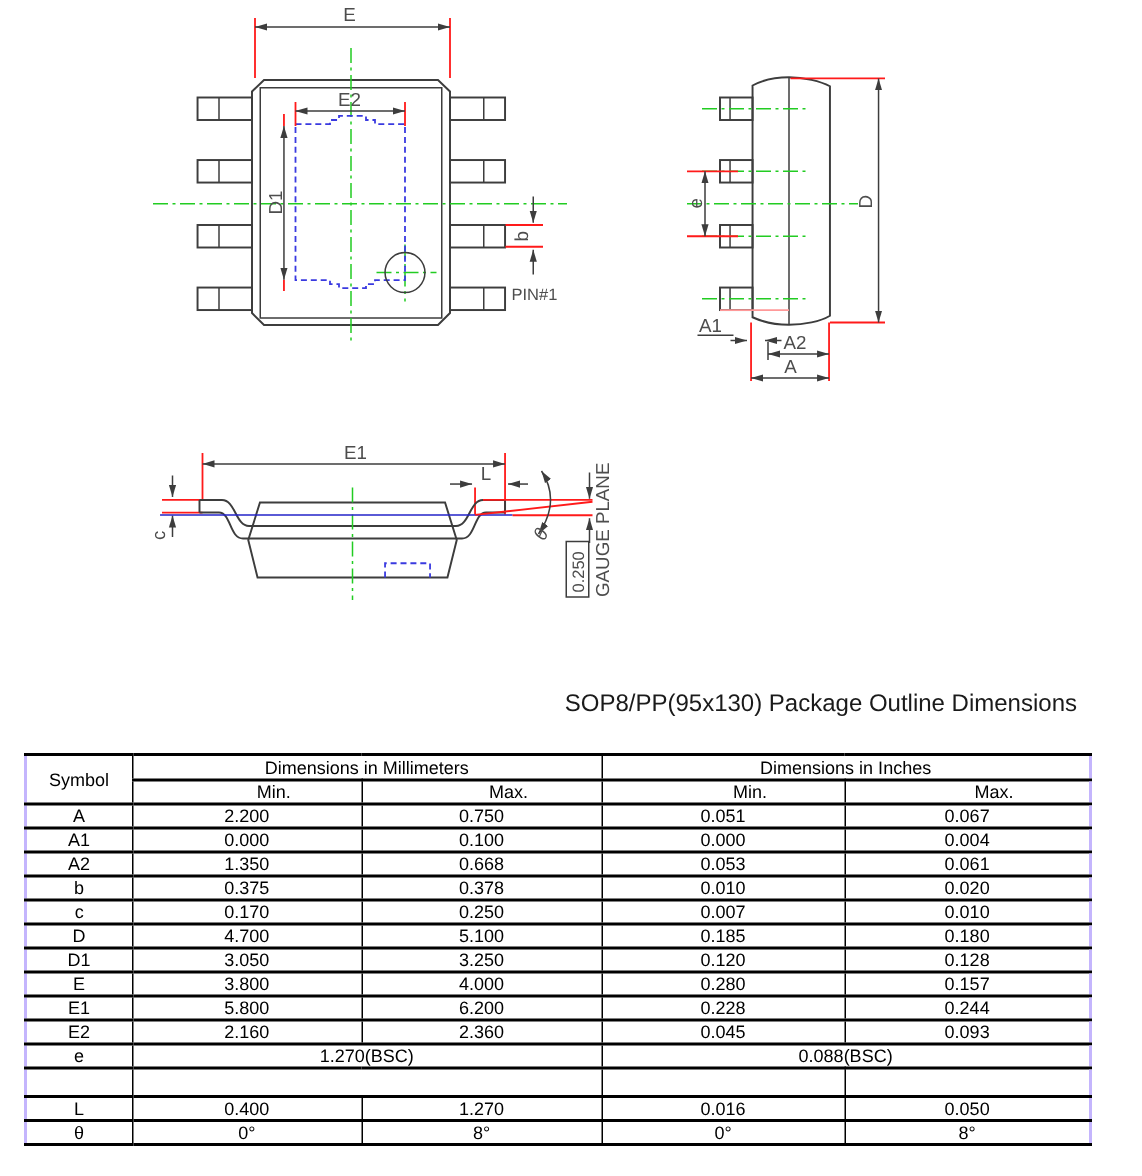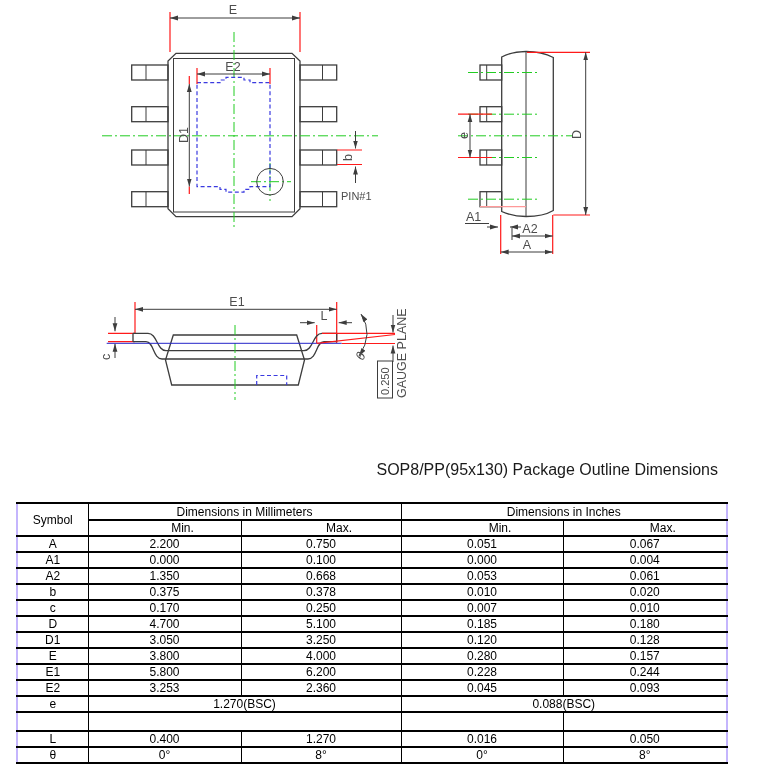--- a/index.html
+++ b/index.html
@@ -296,21 +296,21 @@
       </tr>
       <tr>
         <td>E1</td>
         <td>5.800</td>
         <td>6.200</td>
         <td>0.228</td>
         <td>0.244</td>
       </tr>
       <tr>
         <td>E2</td>
-        <td>3.253</td>
+        <td>2.160</td>
         <td>2.360</td>
         <td>0.045</td>
         <td>0.093</td>
       </tr>
       <tr>
         <td>e</td>
         <td colspan="2">1.270(BSC)</td>
         <td colspan="2">0.088(BSC)</td>
       </tr>
       <tr class="spacer">

